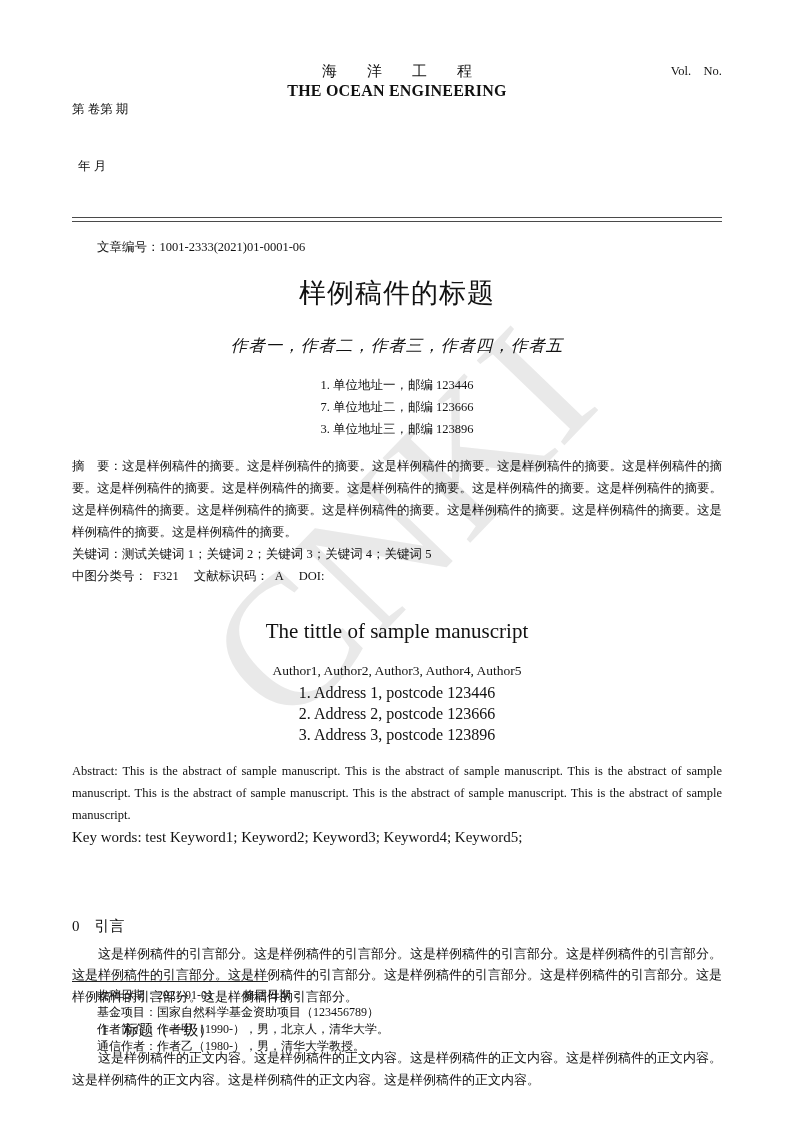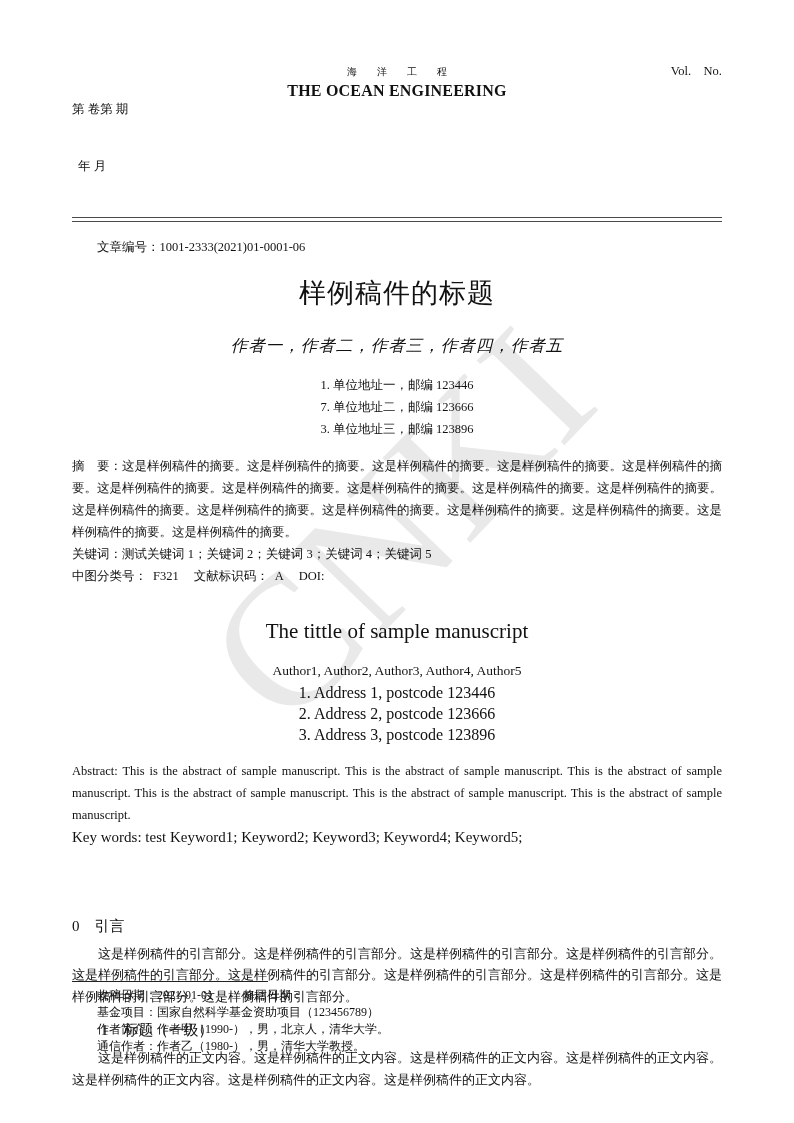--- a/index.html
+++ b/index.html
@@ -15,21 +15,21 @@
     font-family:"Liberation Serif","DejaVu Serif",serif;
     z-index:0; white-space:nowrap; user-select:none;
   }
   .content { position:absolute; left:72px; right:72px; top:62px; z-index:1; }
 
   .jheader { display:flex; justify-content:space-between; align-items:flex-start;
              font-size:12.5px; line-height:19px; }
   .jh-left { white-space:pre; width:150px; }
   .jh-left .l2 { padding-left:6px; }
   .jh-center { text-align:center; flex:1; }
-  .jh-cn { font-size:10px; }
+  .jh-cn { font-size:15px; }
   .jh-en { font-size:16px; letter-spacing:0.2px;font-weight:bold; }
   .jh-right { white-space:pre; width:150px; text-align:right; }
 
   .double-rule { margin-top:3px; height:2.6px;
                  border-top:1.6px solid #4a4a4a; border-bottom:1.2px solid #4a4a4a; }
 
   .article-no { margin-top:16px; padding-left:25px; font-size:12.5px; line-height:18px; }
   .lbl { font-weight:normal; }
 
   .cn-title { margin:17px 0 0; text-align:center; font-size:27px; font-weight:400;

